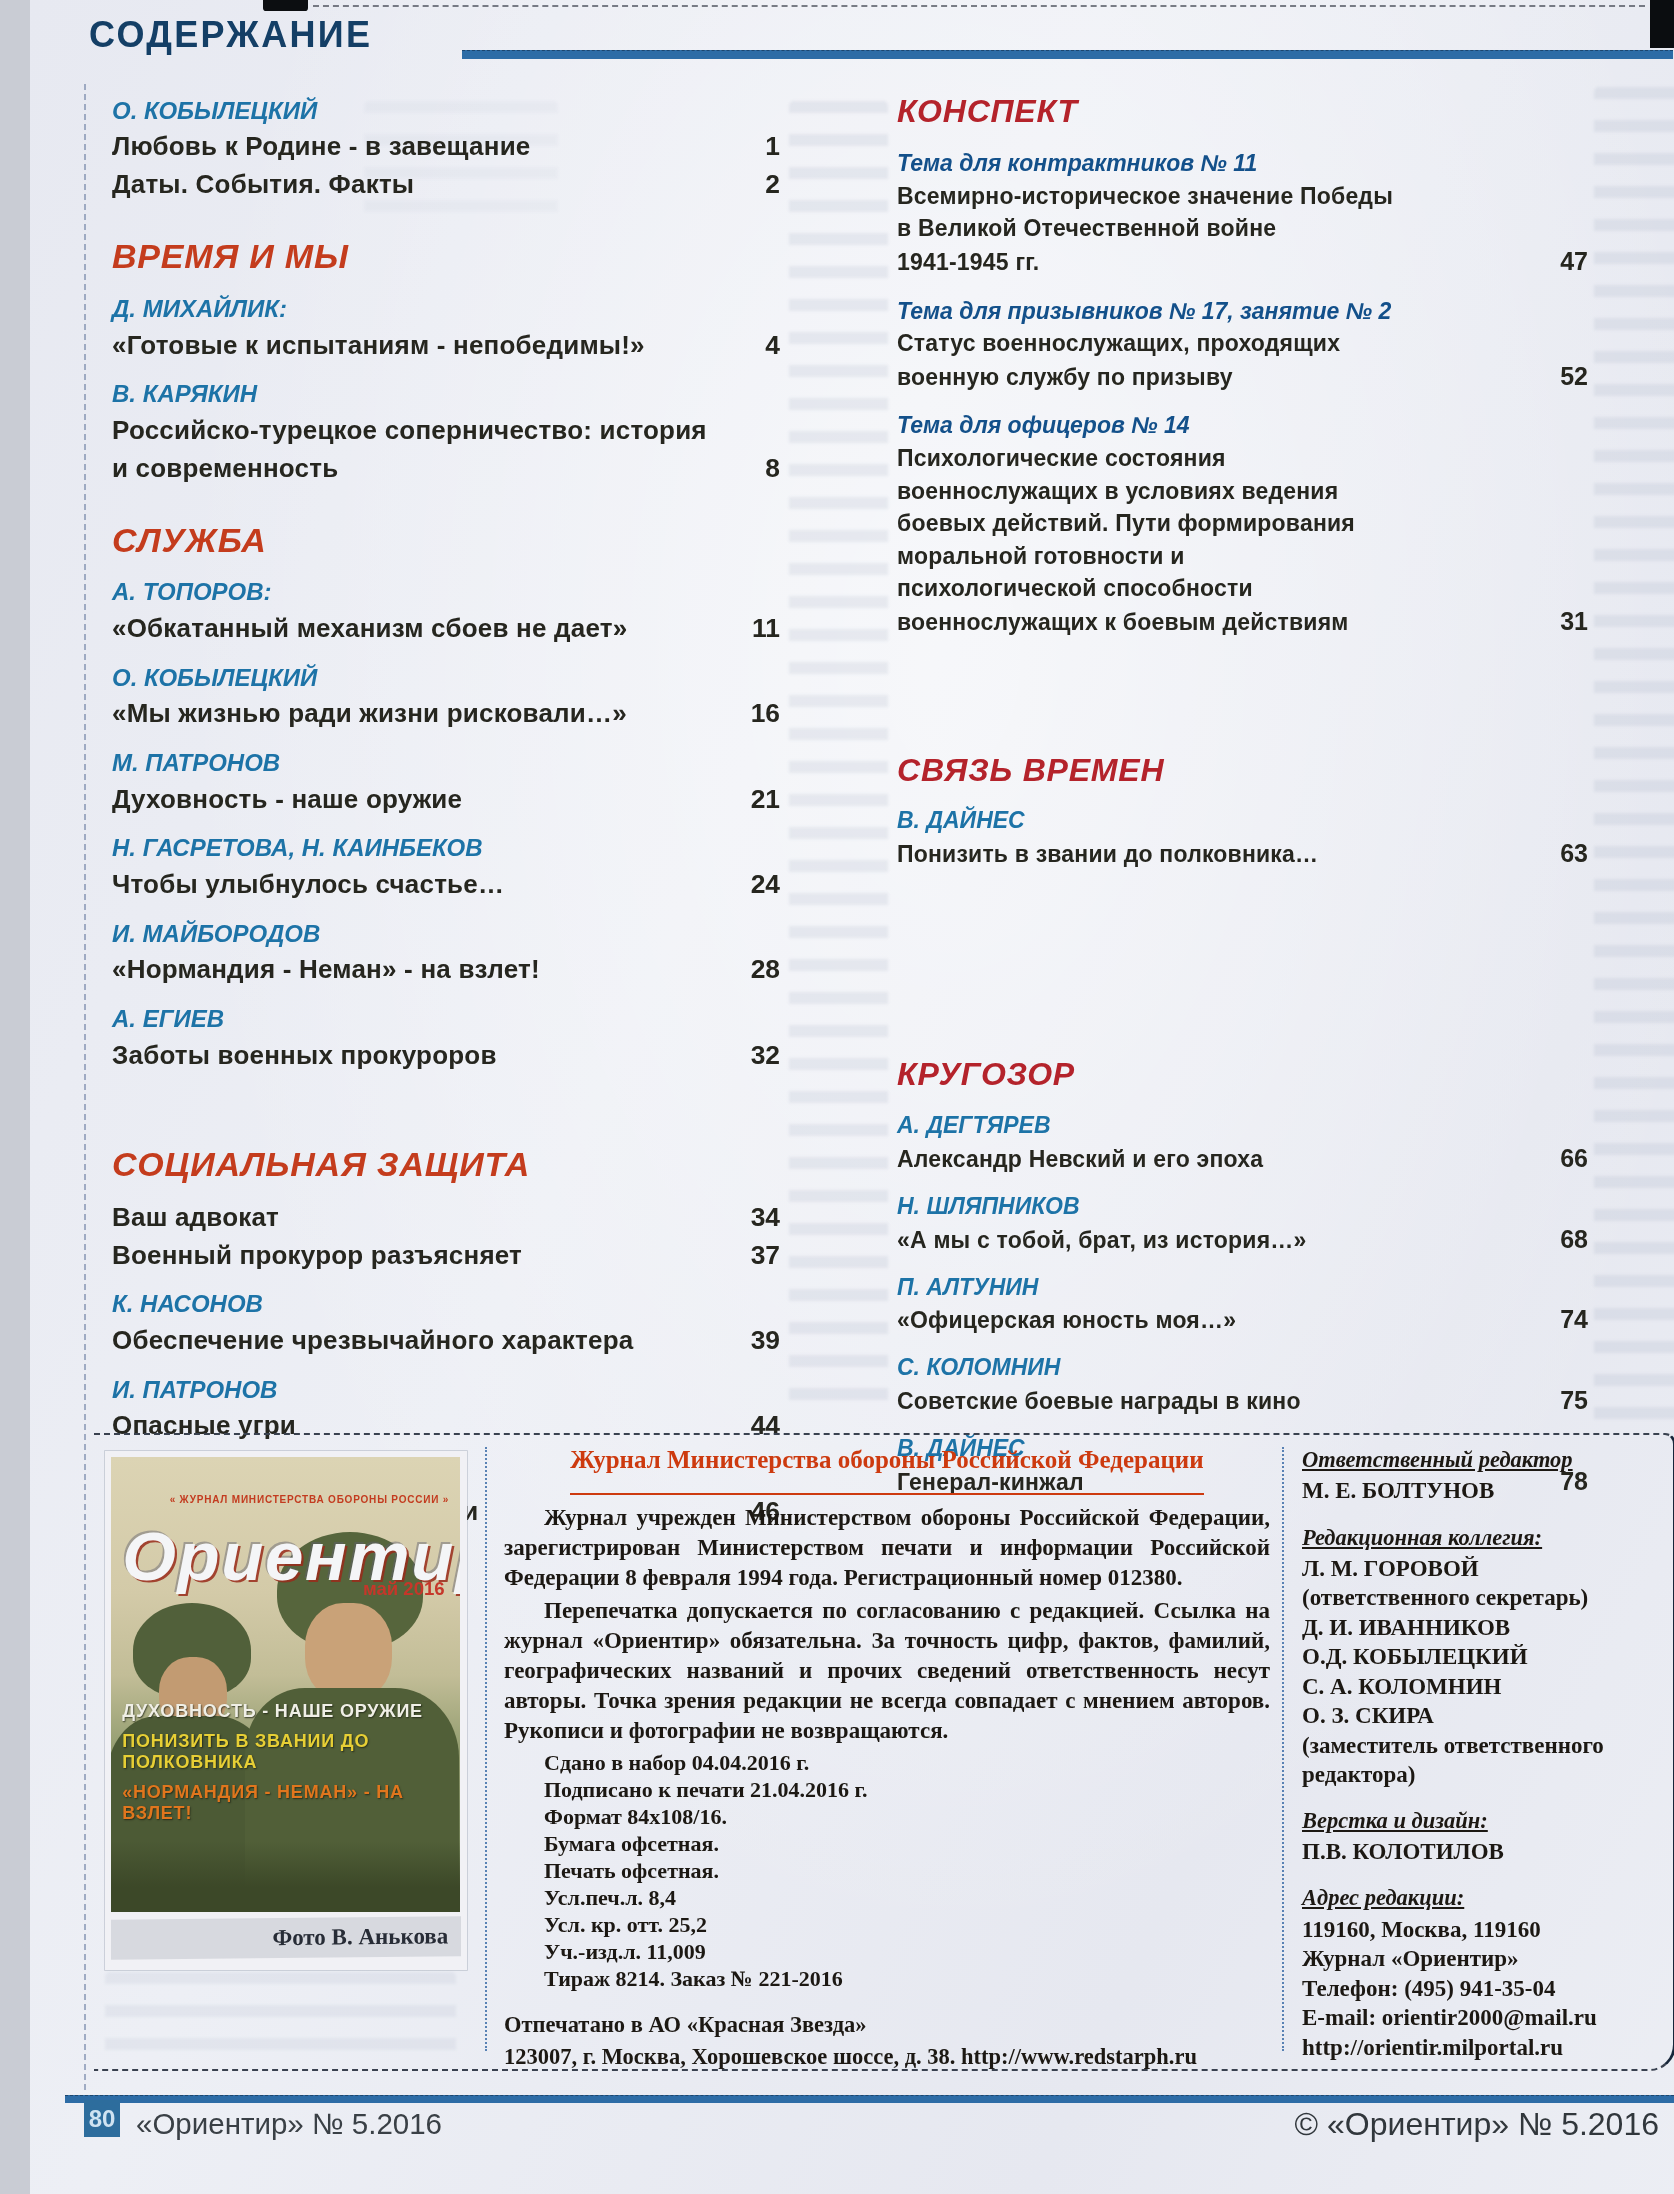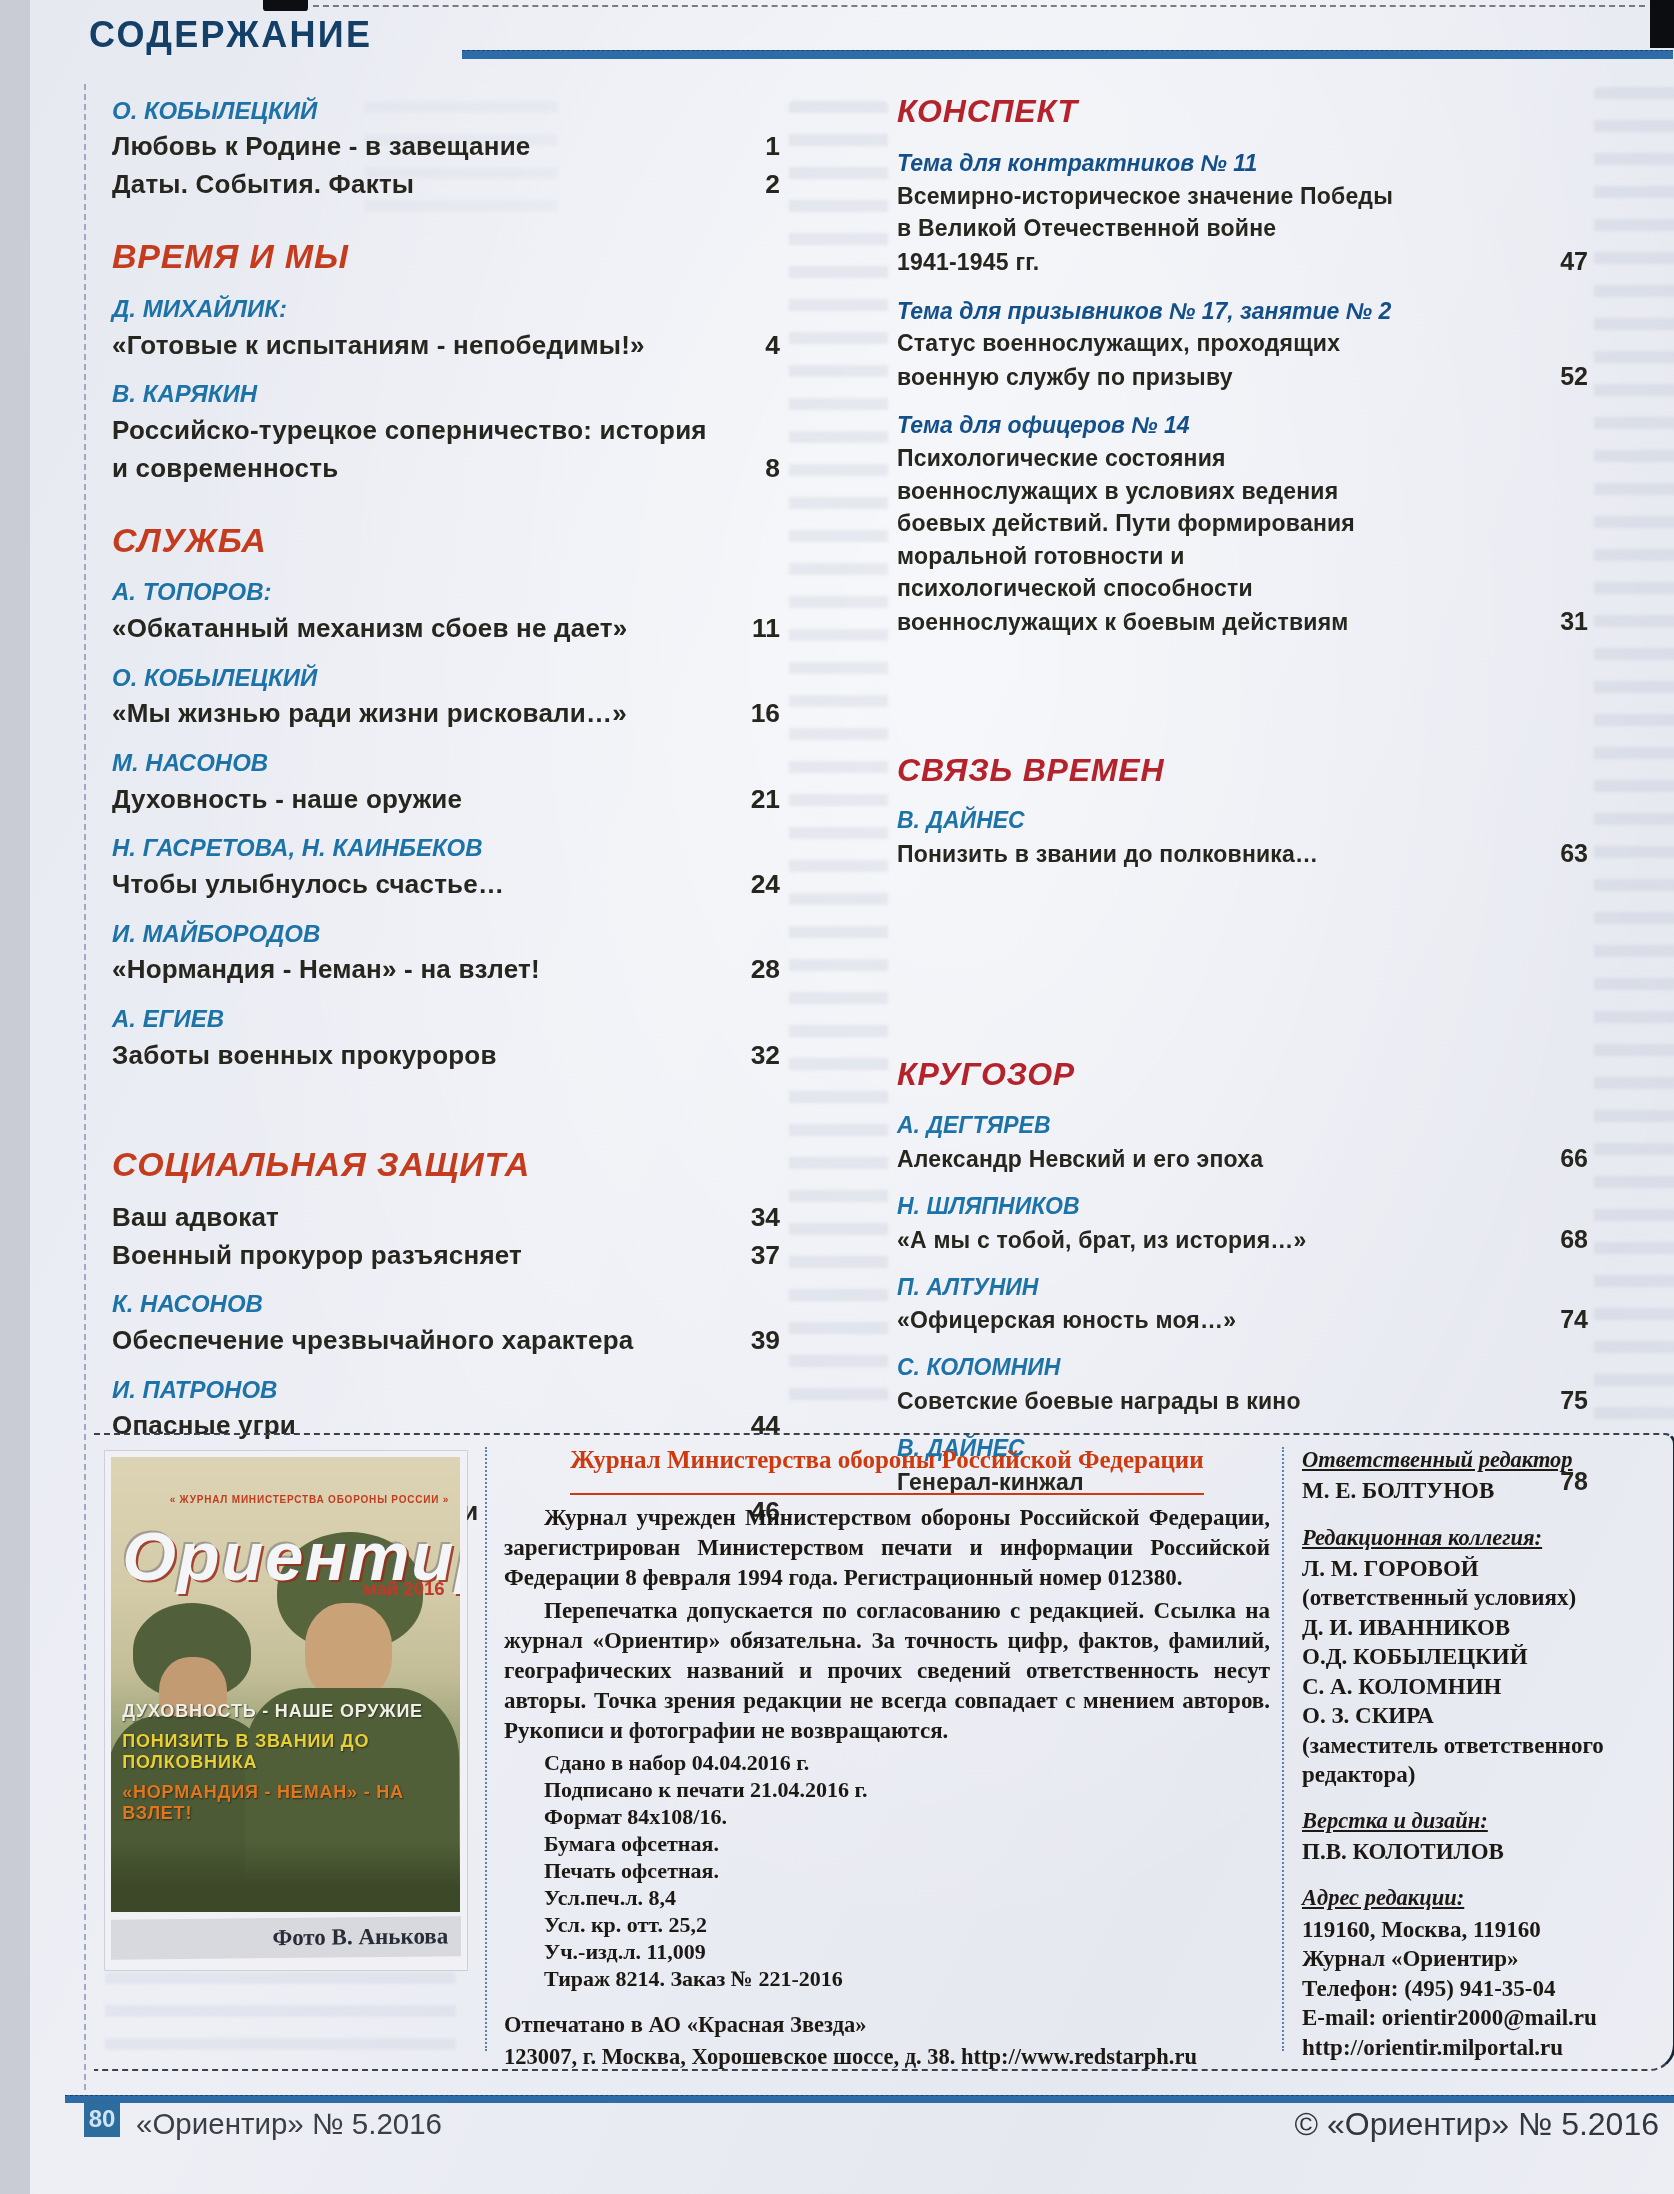--- a/index.html
+++ b/index.html
@@ -165,21 +165,21 @@
       <div class="toc-author">А. ТОПОРОВ:</div>
       <div class="toc-line">
         <span class="toc-text">«Обкатанный механизм сбоев не дает»</span>
         <span class="toc-page">11</span>
       </div>
       <div class="toc-author">О. КОБЫЛЕЦКИЙ</div>
       <div class="toc-line">
         <span class="toc-text">«Мы жизнью ради жизни рисковали…»</span>
         <span class="toc-page">16</span>
       </div>
-      <div class="toc-author">М. НАСОНОВ</div>
+      <div class="toc-author">М. ПАТРОНОВ</div>
       <div class="toc-line">
         <span class="toc-text">Духовность - наше оружие</span>
         <span class="toc-page">21</span>
       </div>
       <div class="toc-author">Н. ГАСРЕТОВА, Н. КАИНБЕКОВ</div>
       <div class="toc-line">
         <span class="toc-text">Чтобы улыбнулось счастье…</span>
         <span class="toc-page">24</span>
       </div>
       <div class="toc-author">И. МАЙБОРОДОВ</div>
@@ -343,21 +343,21 @@
     </div>
 
     <div class="editorial" id="editorial">
         <div class="ed-group">
           <div class="ed-label">Ответственный редактор</div>
           <div class="ed-name">М. Е. БОЛТУНОВ</div>
         </div>
         <div class="ed-group">
           <div class="ed-label">Редакционная коллегия:</div>
           <div class="ed-name">Л. М. ГОРОВОЙ</div>
-          <div class="ed-name">(ответственный условиях)</div>
+          <div class="ed-name">(ответственного секретарь)</div>
           <div class="ed-name">Д. И. ИВАННИКОВ</div>
           <div class="ed-name">О.Д. КОБЫЛЕЦКИЙ</div>
           <div class="ed-name">С. А. КОЛОМНИН</div>
           <div class="ed-name">О. З. СКИРА</div>
           <div class="ed-name">(заместитель ответственного редактора)</div>
         </div>
         <div class="ed-group">
           <div class="ed-label">Верстка и дизайн:</div>
           <div class="ed-name">П.В. КОЛОТИЛОВ</div>
         </div>

